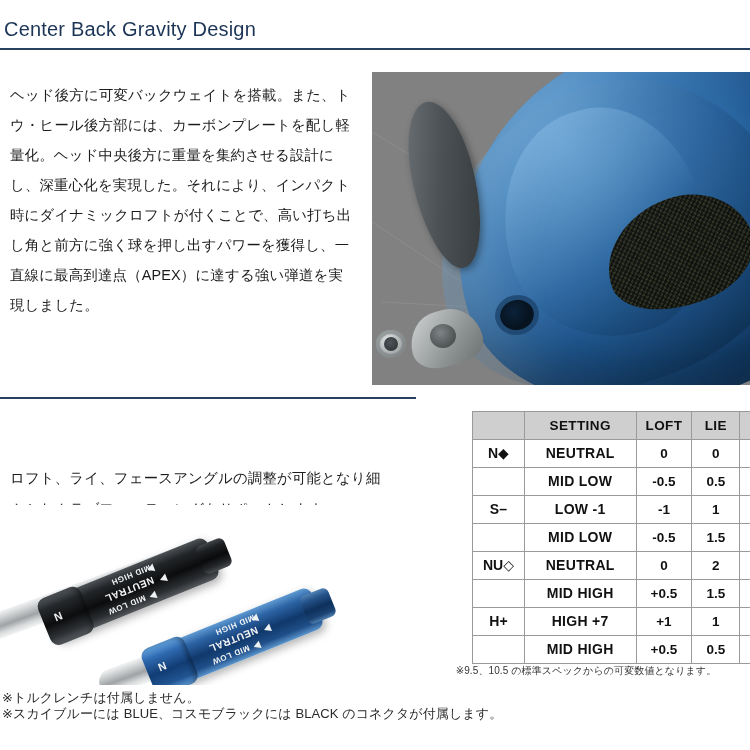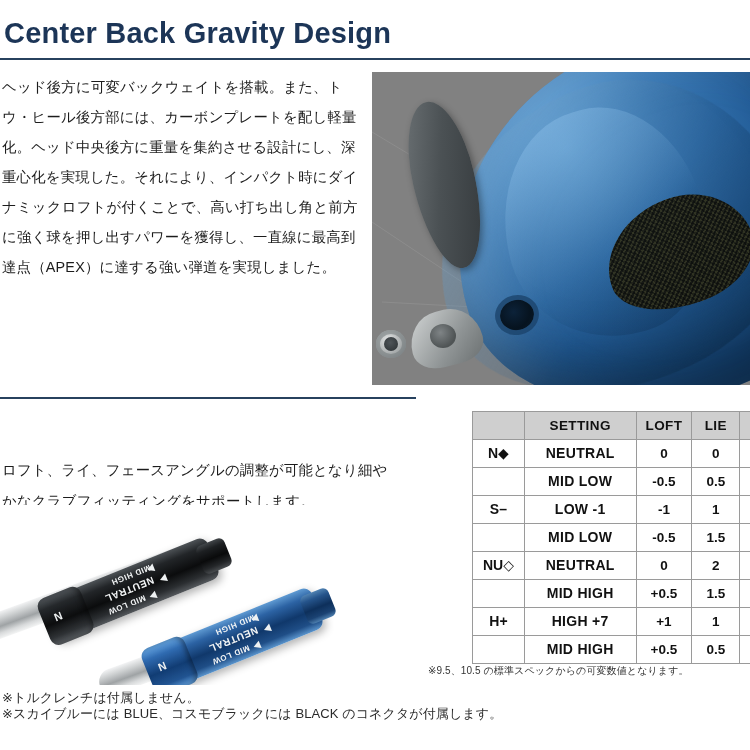--- a/index.html
+++ b/index.html
@@ -17,22 +17,22 @@
   }
 
   
   .section-head {
     position: absolute;
     left: 0;
     width: 750px;
   }
   #head1 { top: 18px; }
   .section-title {
-    font-size: 29px;
-    font-weight: 700;
+    font-size: 20px;
+    font-weight: 400;
     color: #1c3557;
     letter-spacing: 0.2px;
     line-height: 1.1;
     padding-left: 4px;
     white-space: nowrap;
   }
   .section-rule {
     height: 2px;
     background: #27415e;
     margin-top: 8px;
@@ -57,21 +57,21 @@
     left: 2px;
     top: 72px;
     width: 360px;
   }
   #copy2 {
     left: 2px;
     top: 455px;
     width: 400px;
     line-height: 31px;
   }
-  .body-copy p { margin: 0; }
+  .body-copy p { margin: 8px; }
 
   
   #product-render {
     position: absolute;
     left: 372px;
     top: 72px;
     width: 378px;
     height: 313px;
     background: #818181;
     overflow: hidden;
@@ -306,21 +306,21 @@
   #spec-table .col-fa     { width: 48px; }
   #spec-table td.code { font-size: 14px; }
   #spec-table td.setting { font-size: 14px; letter-spacing: .3px; }
   #spec-table td.num { font-weight: 600; font-size: 13.5px; }
 
   #table-note {
     position: absolute;
     left: 428px;
     top: 664px;
     width: 316px;
-    text-align: left;
+    text-align: center;
     font-size: 10px;
     color: #333333;
     letter-spacing: .1px;
   }
 
   
   #footnotes {
     position: absolute;
     left: 2px;
     top: 690px;

